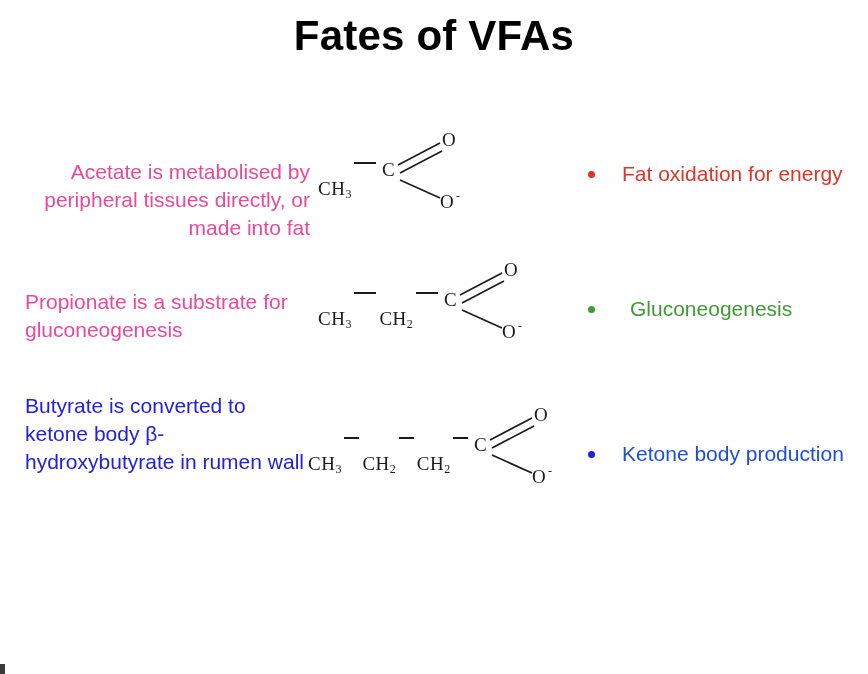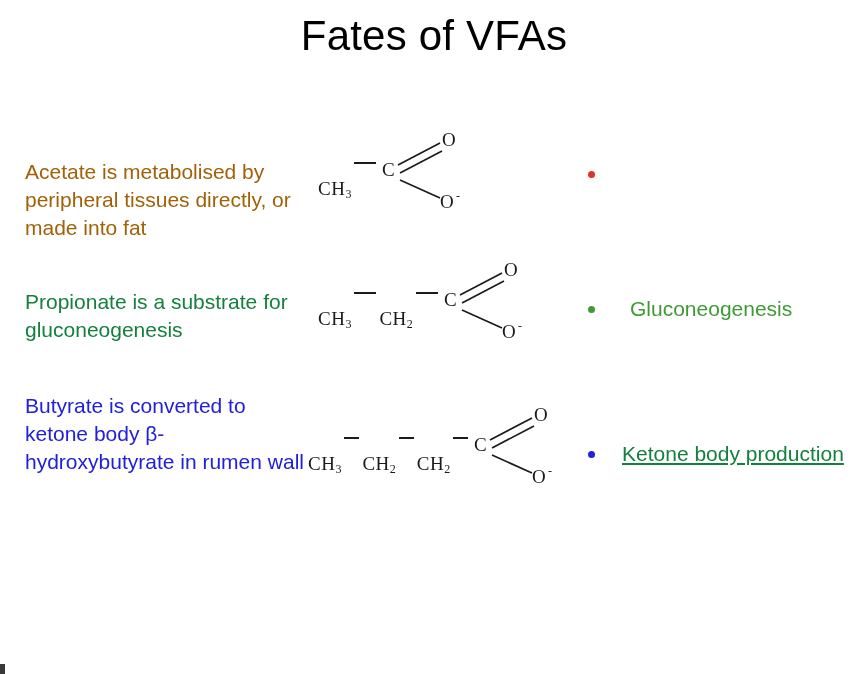--- a/index.html
+++ b/index.html
@@ -25,21 +25,21 @@
   
   .slide-title {
     position: absolute;
     top: 10px;
     left: 0;
     width: 868px;
     text-align: center;
     font-size: 42px;
     line-height: 52px;
     color: #000000;
-    font-weight: 400;
+    font-weight: 700;
     letter-spacing: 0.2px;
   }
 
   
   .left-col {
     position: absolute;
     left: 25px;
     top: 150px;
     width: 290px;
   }
@@ -166,23 +166,23 @@
 </style>
 </head>
 <body>
 
 <div class="slide">
 
   <div class="slide-title">Fates of VFAs</div>
 
   <div class="left-col">
 
-    <div class="desc-block desc-acetate" style="color:#a16207;">Acetate is metabolised by peripheral tissues directly, or made into fat</div>
-
-    <div class="desc-block desc-propionate" style="color:#15803d;">Propionate is a substrate for gluconeogenesis</div>
+    <div class="desc-block desc-acetate" style="color:#ec4899;text-align:right;">Acetate is metabolised by peripheral tissues directly, or made into fat</div>
+
+    <div class="desc-block desc-propionate" style="color:#ec4899;">Propionate is a substrate for gluconeogenesis</div>
 
     <div class="desc-block desc-butyrate" style="color:#2020DD;">Butyrate is converted to ketone body β-hydroxybutyrate in rumen wall</div>
   </div>
 
   <div class="structures">
 
     <div class="struct struct-acetate">
       <div class="formula">
         <span class="grp"><span>CH</span><sub>3</sub></span>
         <span class="dash"></span>
@@ -240,29 +240,30 @@
           </svg>
         </span>
       </div>
     </div>
   </div>
 
   <div class="right-col">
 
     <div class="bullet-row bullet-row-fat">
       <span class="bullet-dot" style="background:#E0342A;"></span>
+      <span class="bullet-text" style="color:#E0342A;">Fat oxidation for energy</span>
     </div>
 
     <div class="bullet-row bullet-row-gluco">
       <span class="bullet-dot" style="background:#3E9B33;"></span>
       <span class="bullet-text" style="color:#3E9B33;">Gluconeogenesis</span>
     </div>
 
     <div class="bullet-row bullet-row-keto">
       <span class="bullet-dot" style="background:#2020DD;"></span>
-      <span class="bullet-text" style="color:#15803d;text-decoration:underline;">Ketone body production</span>
+      <span class="bullet-text" style="color:#1d4ed8;">Ketone body production</span>
     </div>
   </div>
 
 
   <div class="corner-mark"></div>
 
 </div>
 
 </body></html>

